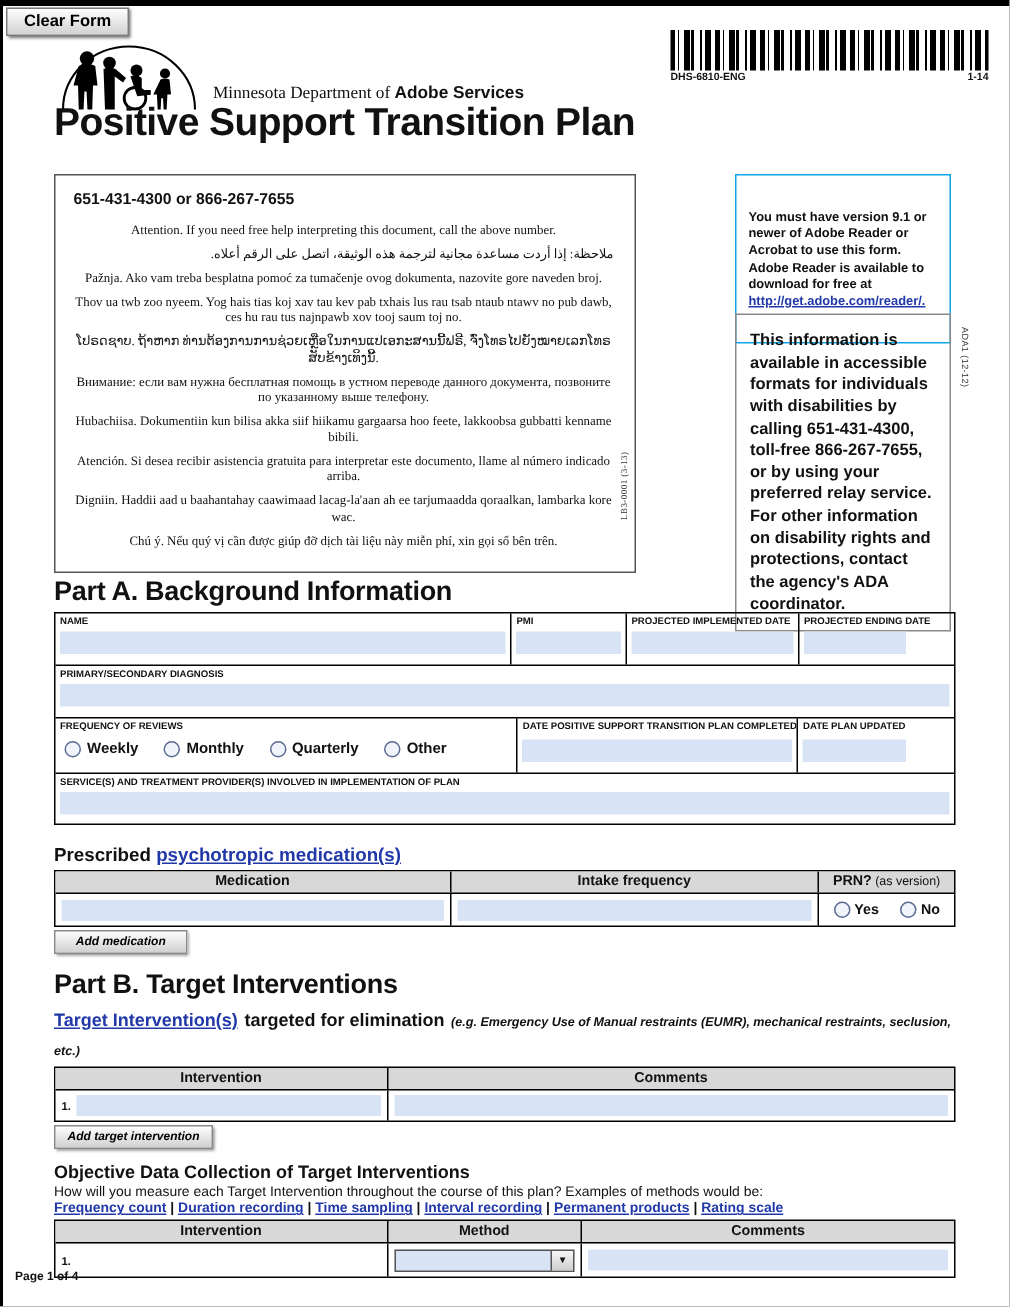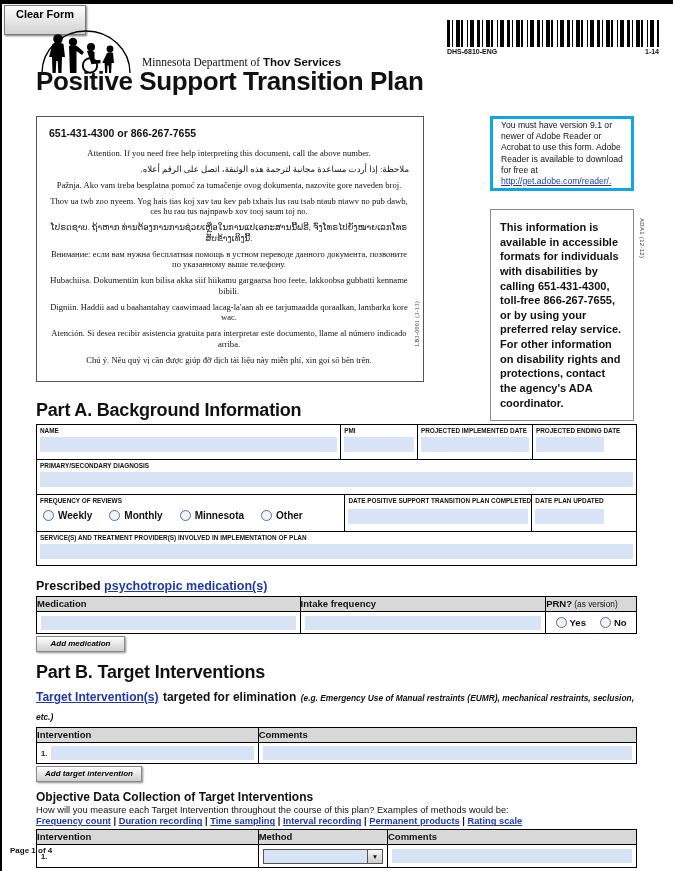--- a/index.html
+++ b/index.html
@@ -5,21 +5,21 @@
   html,body { margin:0; padding:0; background:#888; }
   .page {
     position:relative; width:673px; height:871px; background:#fff; overflow:hidden;
     font-family:"Liberation Sans", sans-serif; color:#111;
     border-top:4px solid #000; box-sizing:border-box;
   }
   .edge-left { position:absolute; left:0; top:0; width:2px; height:100%; background:#000; }
 
   
   .clear-form {
-    position:absolute; top:1px; left:4px; padding:2px 11px 14px;
+    position:absolute; top:1px; left:4px; padding:2px 11px 3px;
     background:linear-gradient(#fefefe,#d2d2d2); border:1px solid #7a7a7a;
     box-shadow:1px 1px 2px rgba(0,0,0,.55); font-size:11px; font-weight:bold; cursor:pointer;
   }
 
   
   .logo-row { position:absolute; top:26px; left:38px; display:flex; align-items:flex-end; }
   .agency { font-family:"Liberation Serif", serif; font-size:11.5px; margin-left:8px; margin-bottom:6px; white-space:nowrap; }
   .agency b { font-family:"Liberation Sans", sans-serif; font-size:11.5px; }
   .page-title { position:absolute; top:62px; left:36px; font-size:26px; font-weight:bold; letter-spacing:-0.4px; }
 
@@ -44,31 +44,31 @@
   .lang-line { margin:0 0 5.5px;text-align:center; }
   .lang-line.rtl { direction:rtl; text-align:right; }
   .lb-code {
     position:absolute; right:2px; bottom:34px; writing-mode:vertical-rl; transform:rotate(180deg);
     font-family:"Liberation Serif", serif; font-size:6px; color:#333; letter-spacing:.3px;
   }
 
   
   .adobe-box {
     position:absolute; top:112px; left:490px; width:144px; box-sizing:border-box;
-    border:3px solid #0ea5e9; padding:1px 8px; font-size:8.6px; line-height:1.3; font-weight:normal;
+    border:1px solid #0ea5e9; padding:22px 8px; font-size:8.6px; line-height:1.3; font-weight:bold;
   }
   .adobe-box a, .link { color:#2038a8; text-decoration:underline; cursor:pointer; }
   .ada-box {
     position:absolute; top:205px; left:490px; width:144px; box-sizing:border-box;
     border:1px solid #8a8a8a; padding:10px 9px; font-size:11px; line-height:1.33; font-weight:bold;
   }
   .ada-code { position:absolute; left:639px; top:214px; writing-mode:vertical-rl; font-size:6px; color:#333; letter-spacing:.3px; }
 
   
-  .content { position:absolute; left:36px; top:396px; width:601px; }
+  .content { position:absolute; left:36px; top:380px; width:601px; }
   .sec-title { font-size:18px; font-weight:bold; margin:0 0 3px; letter-spacing:-0.2px; }
 
   .ftable { border:1px solid #000; }
   .frow { display:grid; border-bottom:1px solid #000; }
   .frow:last-child { border-bottom:none; }
   .fcell { border-right:1px solid #000; padding:2px 3px 3px; box-sizing:border-box; overflow:hidden; }
   .fcell:last-child { border-right:none; }
   .flabel { font-size:6.4px; font-weight:bold; letter-spacing:0; white-space:nowrap; }
   .field {
     display:block; background:#d9e3f6; border:none; height:15px; width:100%;
@@ -82,21 +82,21 @@
 
   .radio-row { display:flex; align-items:center; gap:17px; margin:6px 0 0 3px; }
   .radio-opt { display:flex; align-items:flex-start; gap:4px; font-size:10px; font-weight:bold; }
   .radio {
     width:11px; height:11px; border-radius:50%; box-sizing:border-box;
     border:1.6px solid #5a6a92; background:#f2f4fc; display:inline-block; cursor:pointer;
   }
 
   .med-heading { font-size:12.5px; font-weight:bold; margin:13px 0 3px; }
   .hdr-row { display:grid; background:#d8d8d8; border-bottom:1px solid #000; }
-  .hdr-cell { border-right:1px solid #000; font-size:9.5px; font-weight:bold; padding:1px 0 2px; }
+  .hdr-cell { border-right:1px solid #000; text-align:center; font-size:9.5px; font-weight:bold; padding:1px 0 2px; }
   .hdr-cell:last-child { border-right:none; }
   .hdr-cell .light { font-weight:normal; font-size:8.3px; }
   .med-cols { grid-template-columns:44% 41% 1fr; }
   .data-row { display:grid; min-height:21px; align-items:center; }
   .dcell { border-right:1px solid #000; height:100%; display:flex; align-items:center; padding:0 4px; box-sizing:border-box; }
   .dcell:last-child { border-right:none; }
   .dcell .field { margin-top:0; height:14px; }
   .prn-cell { justify-content:center; gap:14px;align-items:center; }
   .prn-opt { display:flex; align-items:center; gap:3px; font-size:9.5px; font-weight:bold; }
 
@@ -144,21 +144,21 @@
       <circle cx="35" cy="12" r="4.2" fill="#000"></circle>
       <path d="M31 16 q4 -2 8 0 l7 6 -2 3 -5.5 -4 0 22 -6.5 0 z" fill="#000"></path>
       <circle cx="53" cy="17" r="4" fill="#000"></circle>
       <path d="M49 21 q4 -2 7.5 1 l0 8 6 0 0 3.2 -9 1 z" fill="#000"></path>
       <circle cx="52" cy="35.5" r="7.2" fill="none" stroke="#000" stroke-width="1.9"></circle>
       <circle cx="72" cy="19" r="3.4" fill="#000"></circle>
       <path d="M69 23 q3 -1.5 6 0 l1 10 -2.4 0 -0.5 10 -2 0 -0.4 -7.5 -1.2 0 -0.4 7.5 -2 0 -0.5 -10 -2.4 0 z" fill="#000"></path>
     </svg>
     <div class="agency">
       <span>Minnesota Department of</span>
-      <b>Thov Services</b>
+      <b>Adobe Services</b>
     </div>
   </div>
 
   <div class="barcode-wrap">
     <div class="barcode"></div>
     <div class="barcode-labels">
       <span>DHS-6810-ENG</span>
       <span>1-14</span>
     </div>
   </div>
@@ -167,22 +167,22 @@
 
   <div class="language-box">
     <div class="phone">651-431-4300 or 866-267-7655</div>
     <p class="lang-line">Attention. If you need free help interpreting this document, call the above number.</p>
     <p class="lang-line rtl">ملاحظة: إذا أردت مساعدة مجانية لترجمة هذه الوثيقة، اتصل على الرقم أعلاه.</p>
     <p class="lang-line">Pažnja. Ako vam treba besplatna pomoć za tumačenje ovog dokumenta, nazovite gore naveden broj.</p>
     <p class="lang-line">Thov ua twb zoo nyeem. Yog hais tias koj xav tau kev pab txhais lus rau tsab ntaub ntawv no pub dawb, ces hu rau tus najnpawb xov tooj saum toj no.</p>
     <p class="lang-line">ໂປຣດຊາບ. ຖ້າຫາກ ທ່ານຕ້ອງການການຊ່ວຍເຫຼືອໃນການແປເອກະສານນີ້ຟຣີ, ຈົ່ງໂທຣໄປຍັງໝາຍເລກໂທຣສັບຂ້າງເທິງນີ້.</p>
     <p class="lang-line">Внимание: если вам нужна бесплатная помощь в устном переводе данного документа, позвоните по указанному выше телефону.</p>
     <p class="lang-line">Hubachiisa. Dokumentiin kun bilisa akka siif hiikamu gargaarsa hoo feete, lakkoobsa gubbatti kenname bibili.</p>
+    <p class="lang-line">Atención. Si desea recibir asistencia gratuita para interpretar este documento, llame al número indicado arriba.</p>
     <p class="lang-line">Digniin. Haddii aad u baahantahay caawimaad lacag-la'aan ah ee tarjumaadda qoraalkan, lambarka kore wac.</p>
-    <p class="lang-line">Atención. Si desea recibir asistencia gratuita para interpretar este documento, llame al número indicado arriba.</p>
     <p class="lang-line">Chú ý. Nếu quý vị cần được giúp đỡ dịch tài liệu này miễn phí, xin gọi số bên trên.</p>
     <div class="lb-code">LB3-0001 (3-13)</div>
   </div>
 
   <div class="adobe-box">
     <span>You must have version 9.1 or newer of Adobe Reader or Acrobat to use this form. Adobe Reader is available to download for free at</span>
     <a>http://get.adobe.com/reader/.</a>
   </div>
 
   <div class="ada-box">
@@ -226,21 +226,21 @@
             <span class="radio-opt">
                 <span class="radio"></span>
                 <span>Weekly</span>
               </span>
             <span class="radio-opt">
                 <span class="radio"></span>
                 <span>Monthly</span>
               </span>
             <span class="radio-opt">
                 <span class="radio"></span>
-                <span>Minnesota</span>
+                <span>Quarterly</span>
               </span>
             <span class="radio-opt">
                 <span class="radio"></span>
                 <span>Other</span>
               </span>
           </div>
         </div>
         <div class="fcell">
           <div class="flabel">DATE POSITIVE SUPPORT TRANSITION PLAN COMPLETED</div>
           <input class="field" style="margin-top: 5px;">

